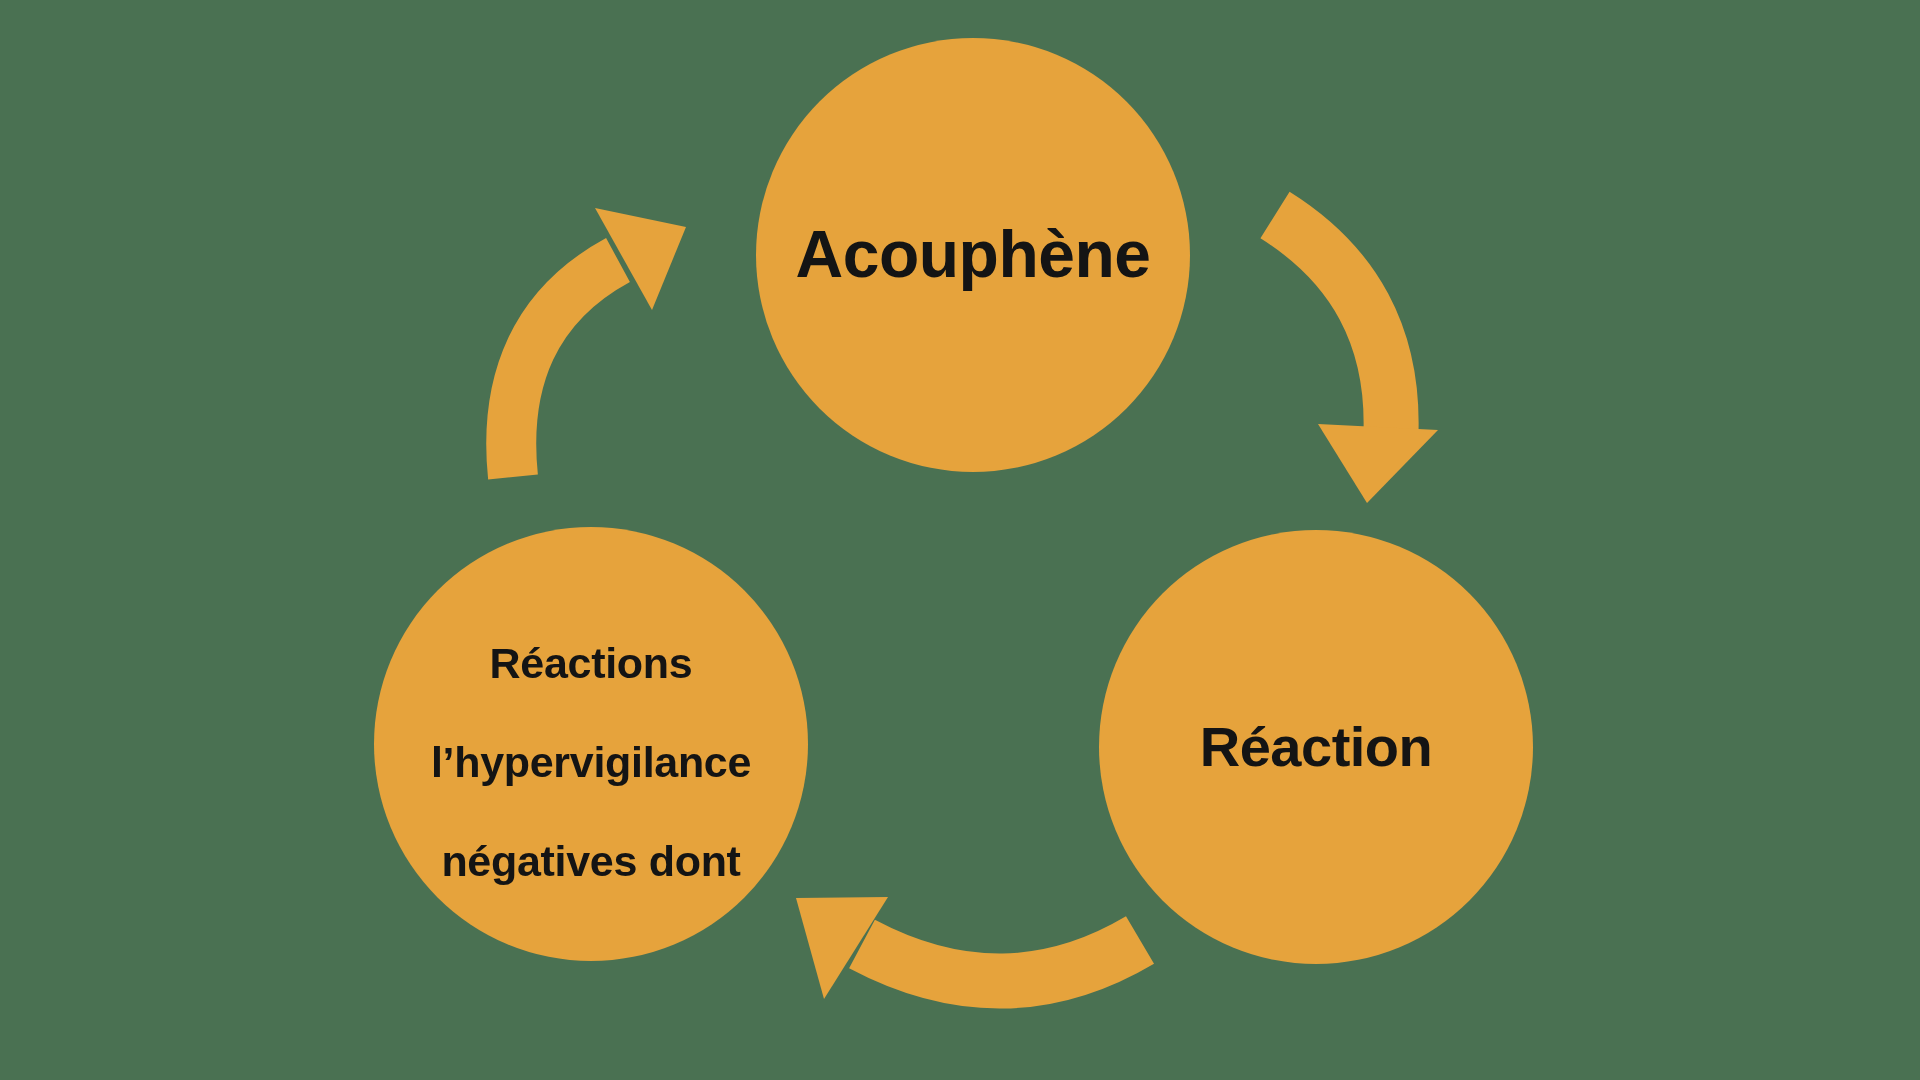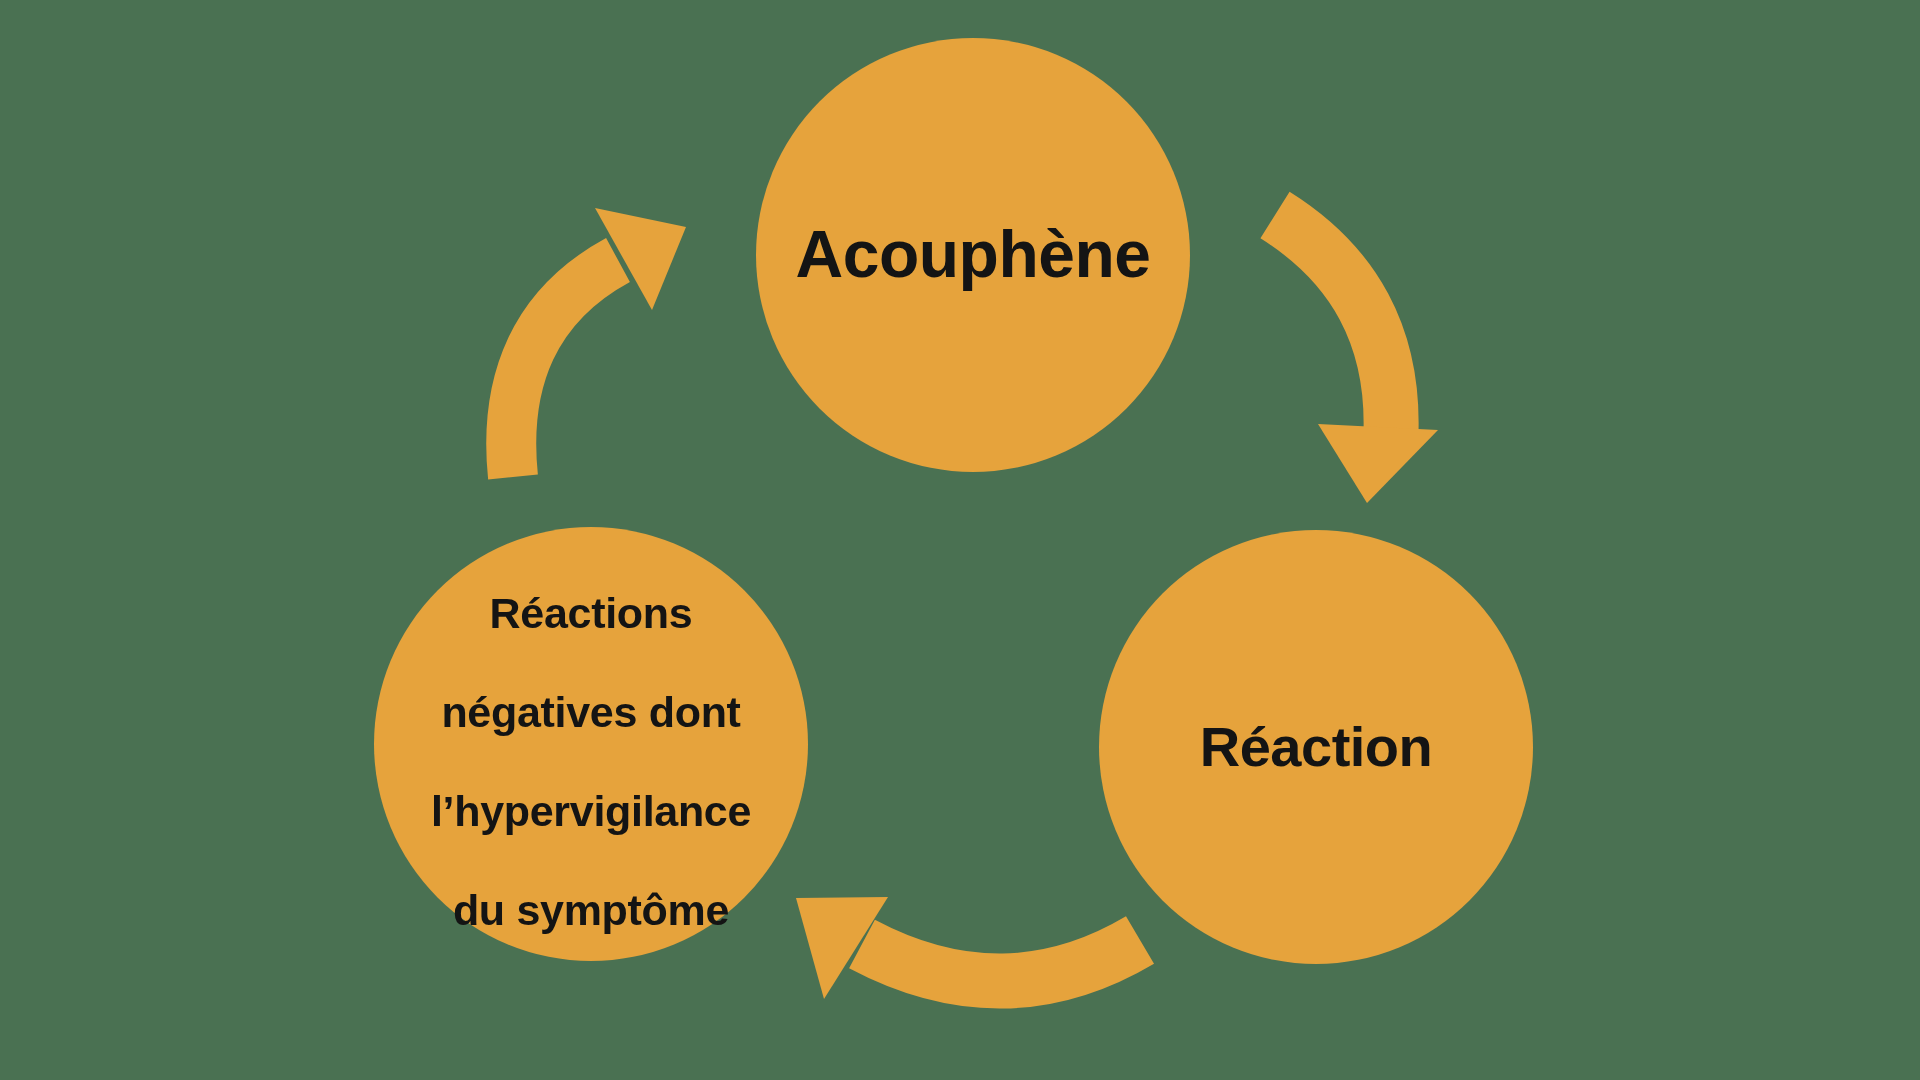--- a/index.html
+++ b/index.html
@@ -62,18 +62,17 @@
   <div class="node node-top">
     <div class="title-lg">Acouphène</div>
   </div>
 
   <div class="node node-right">
     <div class="title-md">Réaction</div>
   </div>
 
   <div class="node node-left">
     <div class="body-sm">Réactions</div>
+    <div class="body-sm">l’hypervigilance</div>
     <div class="body-sm">négatives dont</div>
-    <div class="body-sm">l’hypervigilance</div>
-    <div class="body-sm">du symptôme</div>
   </div>
 
 </div>
 
 </body></html>

